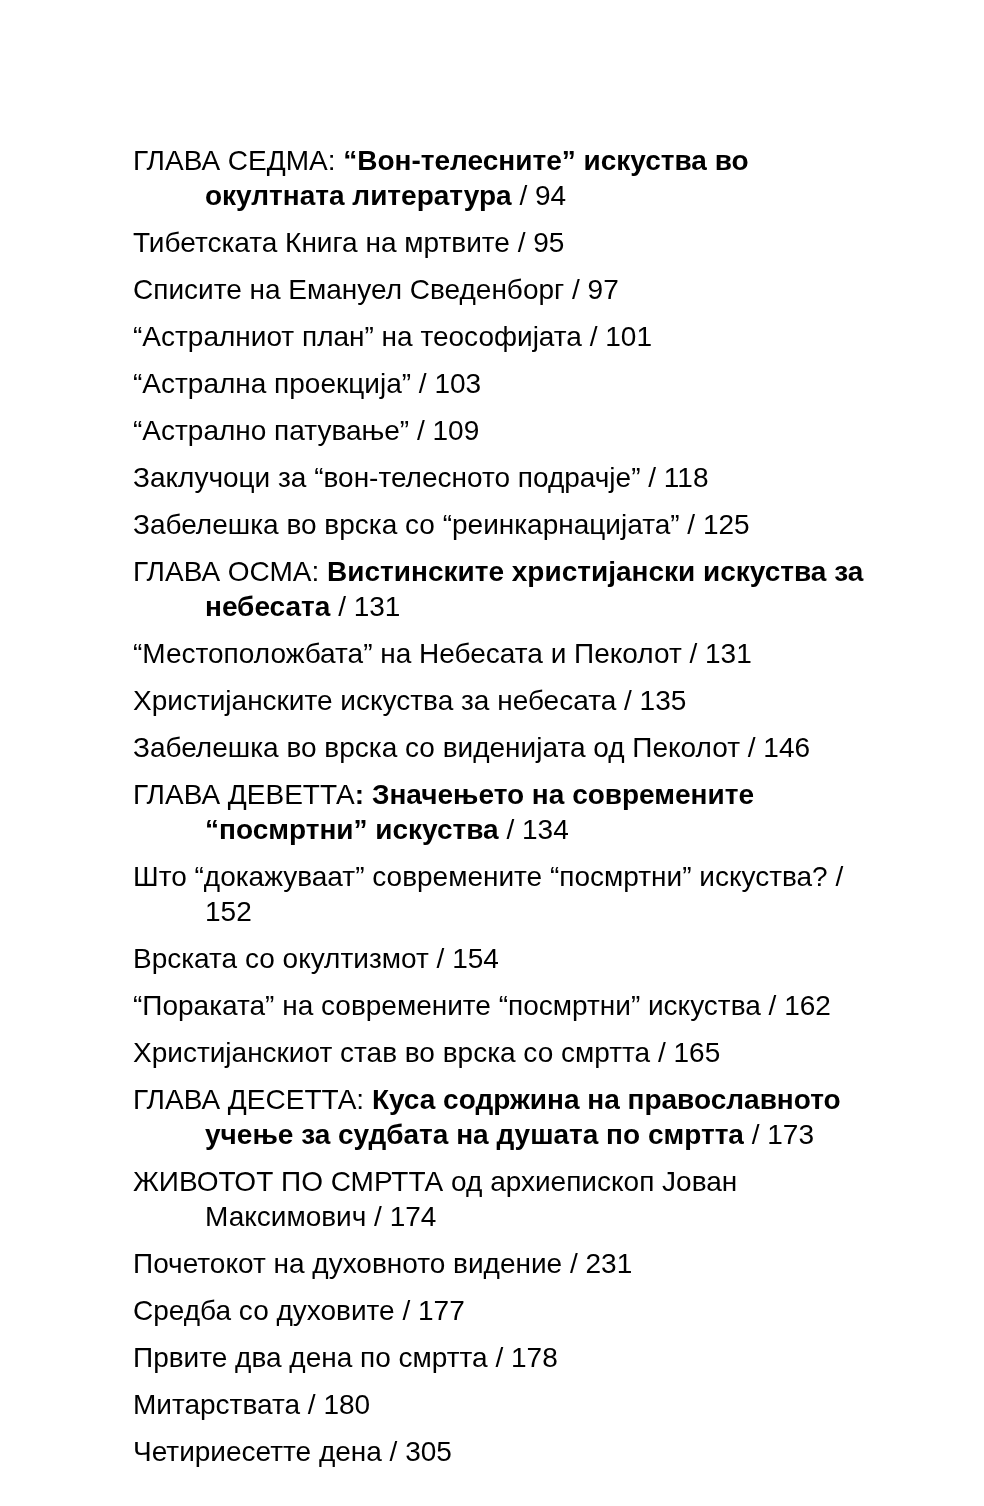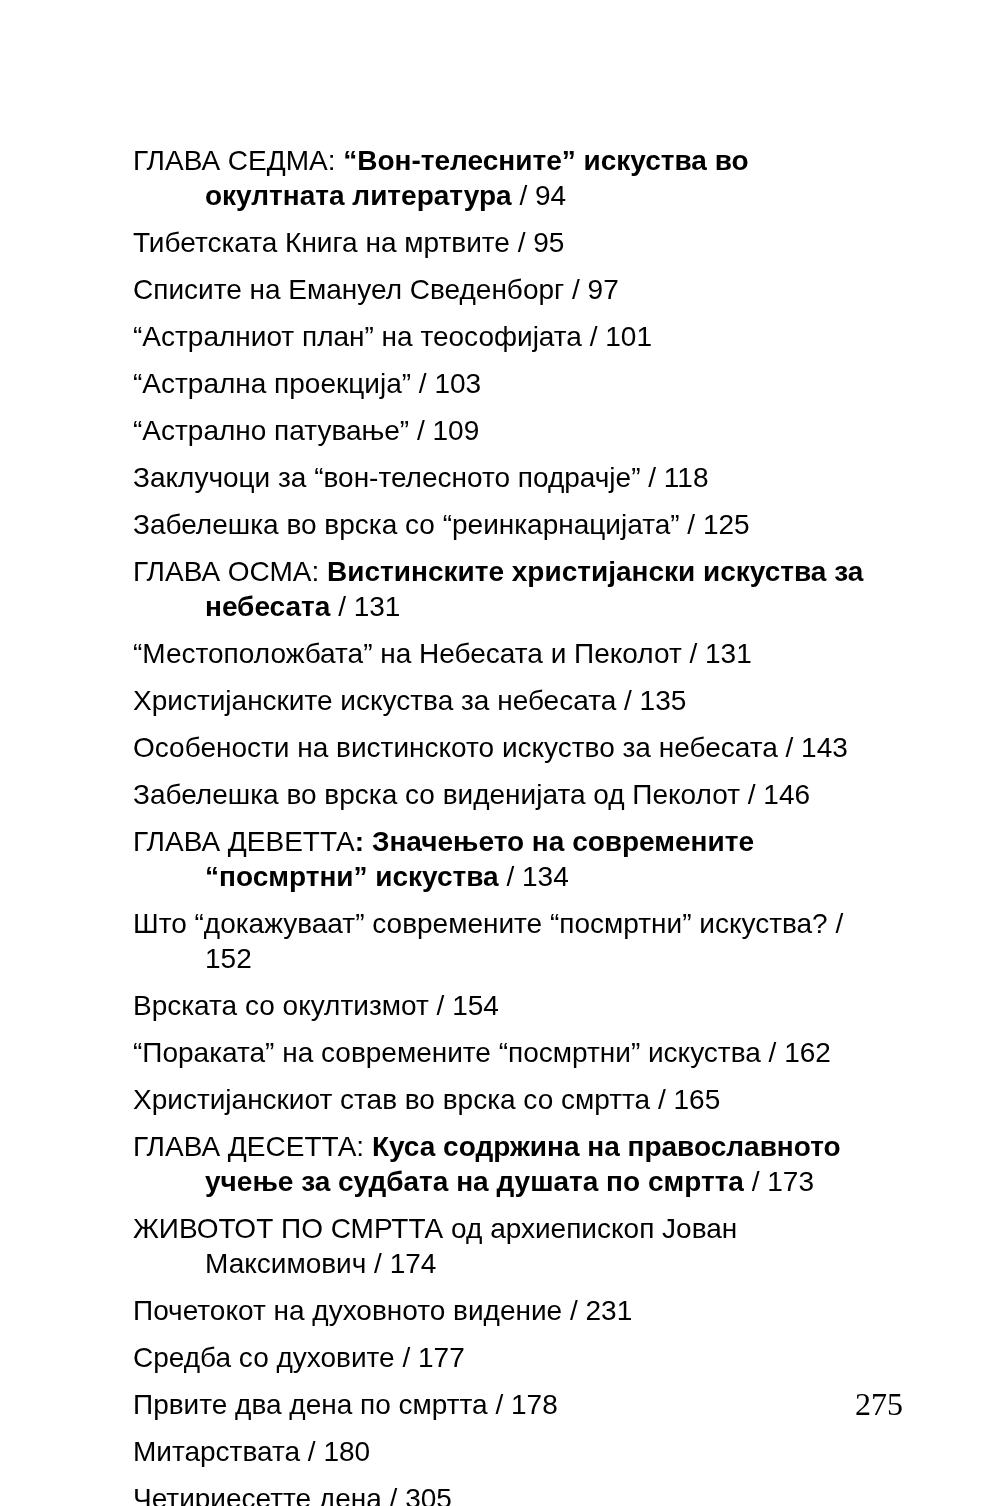--- a/index.html
+++ b/index.html
@@ -55,29 +55,27 @@
       <p class="toc-entry"><span class="seg">Тибетската Книга на мртвите / 95</span></p>
       <p class="toc-entry"><span class="seg">Списите на Емануел Сведенборг / 97</span></p>
       <p class="toc-entry"><span class="seg">“Астралниот план” на теософијата / 101</span></p>
       <p class="toc-entry"><span class="seg">“Астрална проекција” / 103</span></p>
       <p class="toc-entry"><span class="seg">“Астрално патување” / 109</span></p>
       <p class="toc-entry"><span class="seg">Заклучоци за “вон-телесното подрачје” / 118</span></p>
       <p class="toc-entry"><span class="seg">Забелешка во врска со “реинкарнацијата” / 125</span></p>
       <p class="toc-entry"><span class="seg">ГЛАВА ОСМА: </span><span class="seg b">Вистинските христијански искуства за небесата</span><span class="seg"> / 131</span></p>
       <p class="toc-entry"><span class="seg">“Местоположбата” на Небесата и Пеколот / 131</span></p>
       <p class="toc-entry"><span class="seg">Христијанските искуства за небесата / 135</span></p>
-      <p class="toc-entry"><span class="seg">Особености на вистинското искуство за небесата / 143</span></p>
       <p class="toc-entry"><span class="seg">Забелешка во врска со виденијата од Пеколот / 146</span></p>
       <p class="toc-entry"><span class="seg">ГЛАВА ДЕВЕТТА</span><span class="seg b">: Значењето на современите “посмртни” искуства</span><span class="seg"> / 134</span></p>
       <p class="toc-entry"><span class="seg">Што “докажуваат” современите “посмртни” искуства? / 152</span></p>
       <p class="toc-entry"><span class="seg">Врската со окултизмот / 154</span></p>
       <p class="toc-entry"><span class="seg">“Пораката” на современите “посмртни” искуства / 162</span></p>
       <p class="toc-entry"><span class="seg">Христијанскиот став во врска со смртта / 165</span></p>
       <p class="toc-entry"><span class="seg">ГЛАВА ДЕСЕТТА: </span><span class="seg b">Куса содржина на православното учење за судбата на душата по смртта</span><span class="seg"> / 173</span></p>
       <p class="toc-entry"><span class="seg">ЖИВОТОТ ПО СМРТТА од архиепископ Јован Максимович / 174</span></p>
       <p class="toc-entry"><span class="seg">Почетокот на духовното видение / 231</span></p>
       <p class="toc-entry"><span class="seg">Средба со духовите / 177</span></p>
       <p class="toc-entry"><span class="seg">Првите два дена по смртта / 178</span></p>
       <p class="toc-entry"><span class="seg">Митарствата / 180</span></p>
       <p class="toc-entry"><span class="seg">Четириесетте дена / 305</span></p>
     </main>
-  <div class="page-number">275</div>
 </div>
 
 </body></html>

